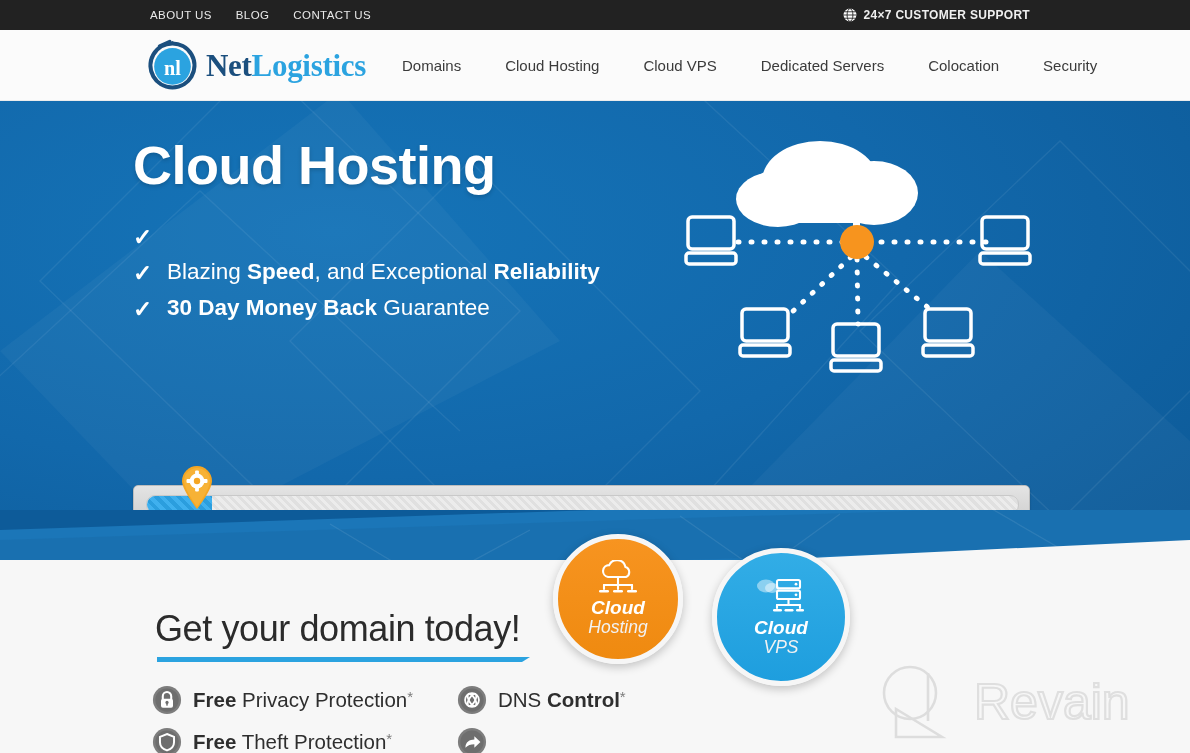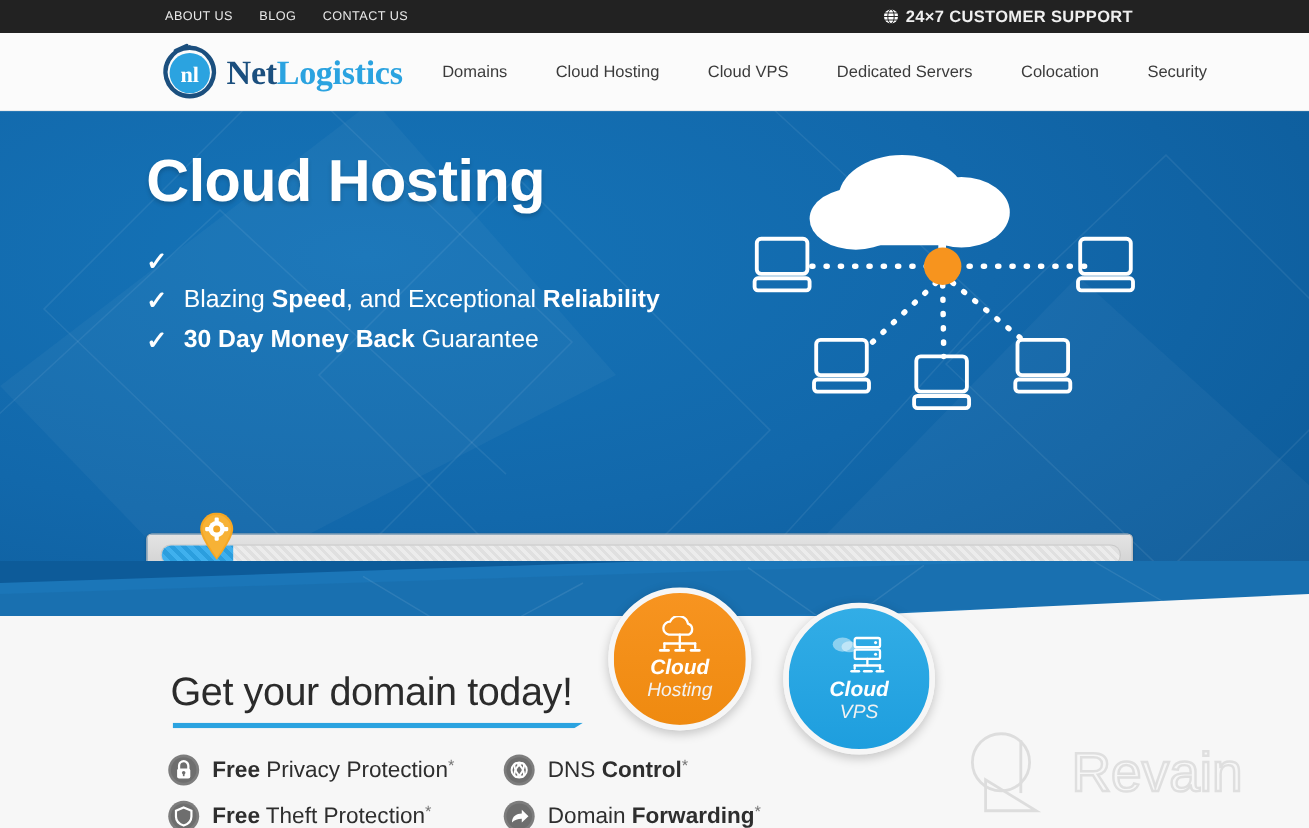--- a/index.html
+++ b/index.html
@@ -17,21 +17,21 @@
     background: #222222;
     display: flex; align-items: center;
   }
   .topbar-left { position: absolute; left: 150px; display: flex; gap: 24px; align-items: center; }
   .topbar-link {
     color: #e9e9e9; font-size: 11.5px; font-weight: normal; letter-spacing: .4px;
     text-decoration: none; cursor: pointer; white-space: nowrap;
   }
   .topbar-right { position: absolute; right: 160px; display: flex; align-items: center; gap: 7px; }
   .globe-icon { width: 14px; height: 14px; display:block; }
-  .topbar-support { color: #efefef; font-size: 15px; font-weight: bold; letter-spacing: .3px; white-space: nowrap; }
+  .topbar-support { color: #efefef; font-size: 12px; font-weight: bold; letter-spacing: .3px; white-space: nowrap; }
 
   
   .header {
     position: absolute; top: 30px; left: 0; width: 1190px; height: 71px;
     background: #fbfbfb;
     border-bottom: 1px solid #ececec;
   }
   .logo-wrap { position: absolute; left: 145px; top: 8px; display: flex; align-items: center; gap: 6px; cursor: pointer; }
   .logo-mark { width: 55px; height: 55px; display:block; }
   .logo-text { font-family: "Liberation Serif", serif; font-size: 31px; font-weight: bold; letter-spacing: -0.3px; }
@@ -347,21 +347,20 @@
             <path d="M16 7.5 L23.5 10.6 v5.6 c0 4.6 -3.4 7.4 -7.5 8.8 c-4.1 -1.4 -7.5 -4.2 -7.5 -8.8 v-5.6 Z" fill="none" stroke="#ffffff" stroke-width="2.1"></path>
           </svg>
           <div class="feat-text"><b>Free</b><span> Theft Protection</span><span class="star">*</span></div>
         </div>
         <div class="feat-item">
           <svg class="feat-icon" viewBox="0 0 32 32">
             <circle cx="16" cy="16" r="15" fill="#7d7d7d"></circle>
             <circle cx="16" cy="16" r="12.4" fill="#6e6e6e"></circle>
             <path d="M9 22 c0 -6 4.5 -8.5 9.5 -8.6 v-3.6 L25 16 l-6.5 6.2 v-3.8 c-4 0 -7 1.2 -9.5 3.6 Z" fill="#ffffff"></path>
           </svg>
-          <div class="feat-text"><span>Domain </span><b>Forwarding</b><span class="star">*</span></div>
         </div>
       </div>
     </div>
   </div>
 
   <div class="badge" id="badge-cloud-hosting">
     <svg class="badge-ico" width="46" height="36" viewBox="0 0 46 36">
       <g fill="none" stroke="#ffffff" stroke-width="2.1" stroke-linecap="round">
         <path d="M13 17 a6 6 0 0 1 1.2 -11.9 a8.6 8.6 0 0 1 16.2 1.8 a5.4 5.4 0 0 1 0.6 10.1 Z"></path>
         <line x1="23" y1="17" x2="23" y2="25"></line>

